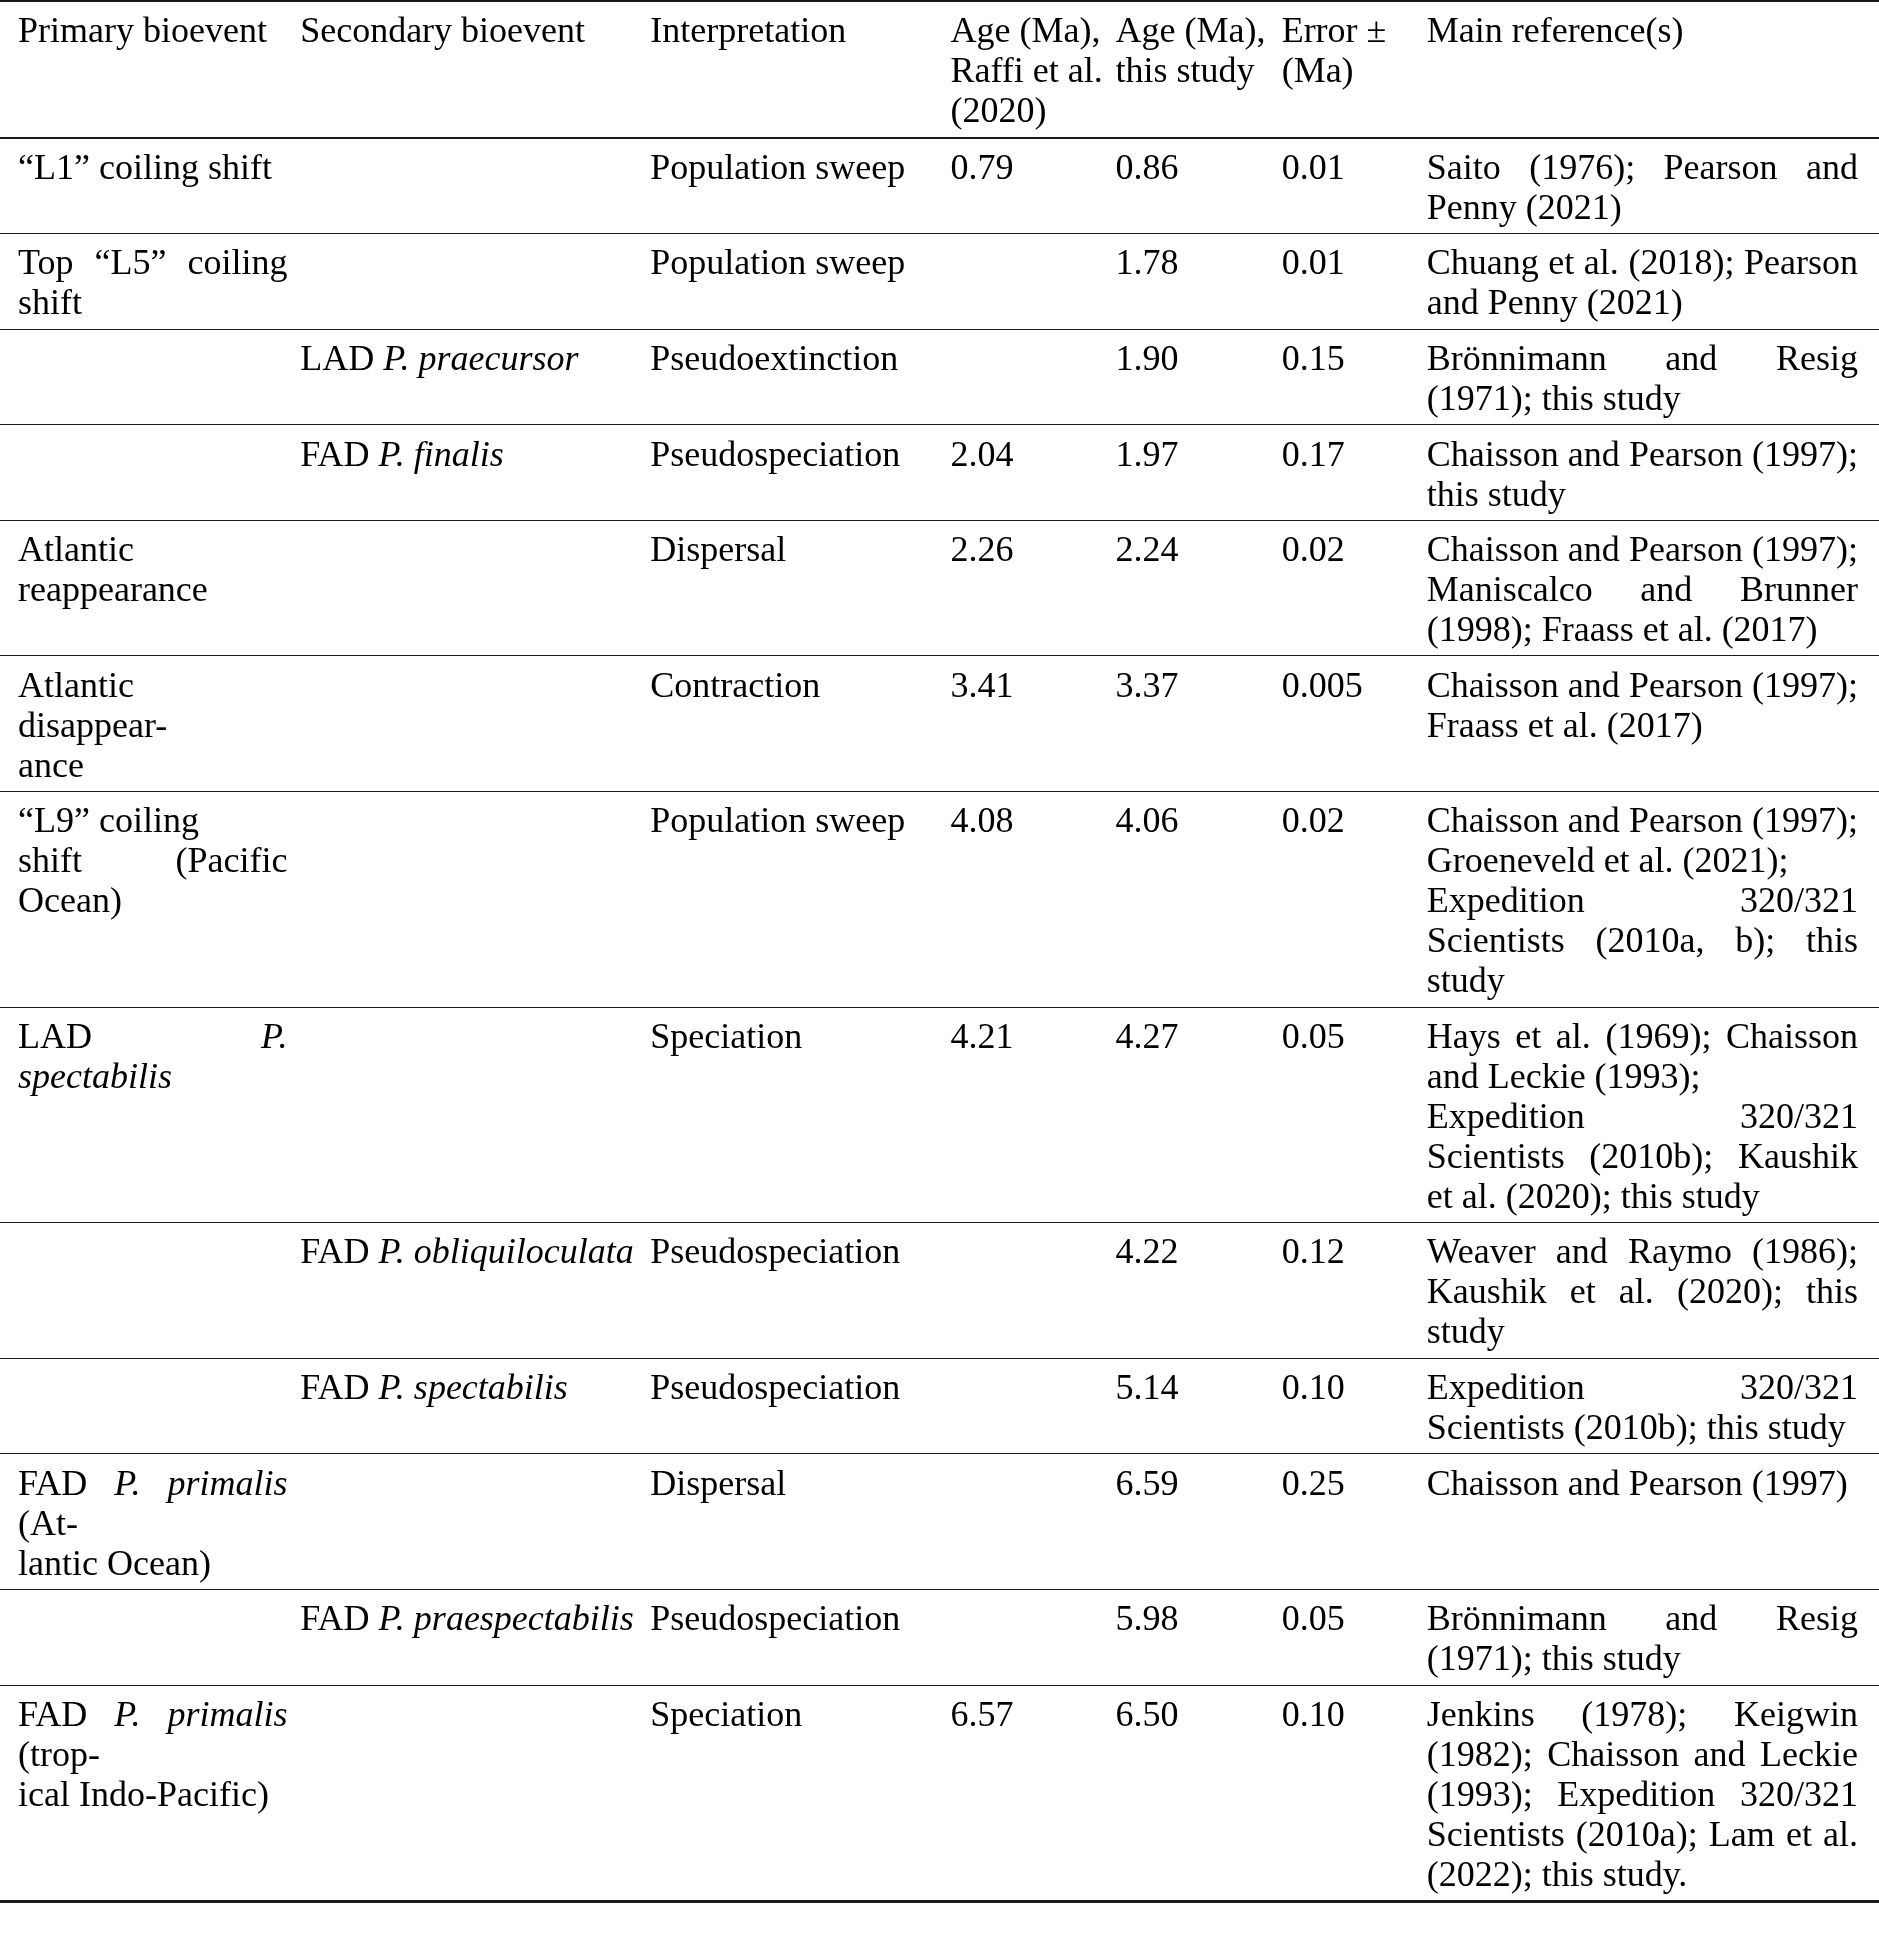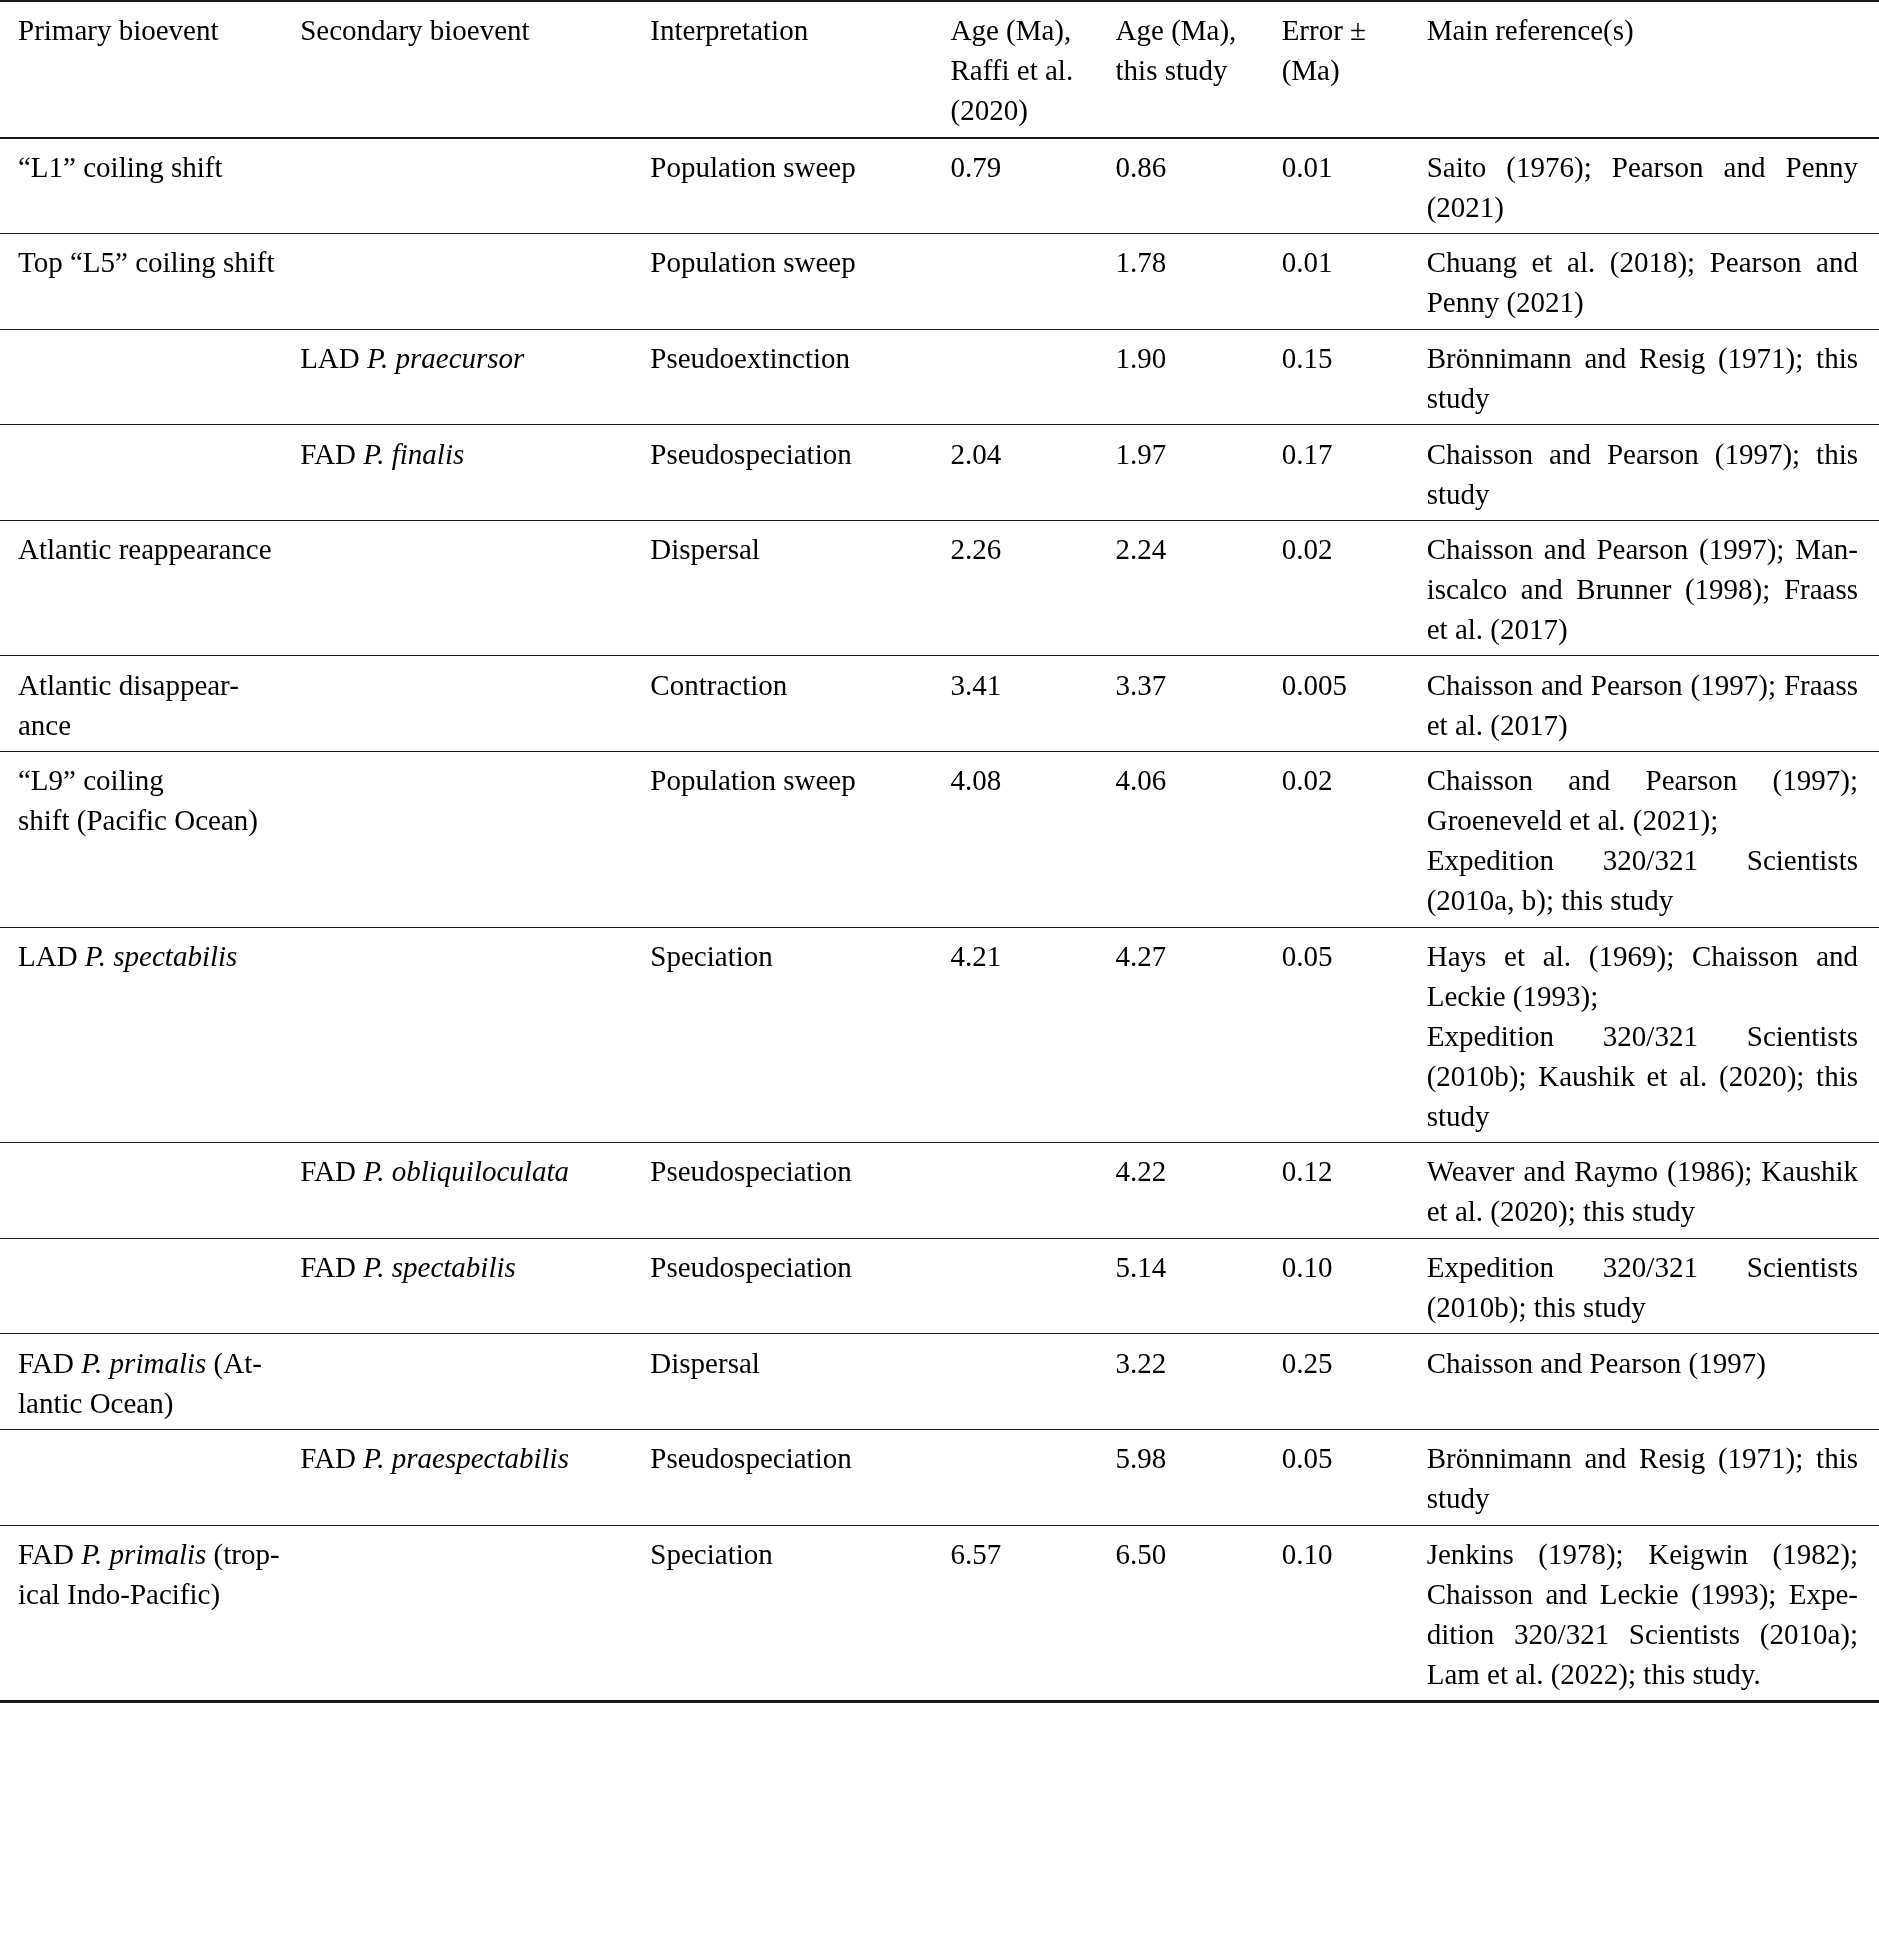--- a/index.html
+++ b/index.html
@@ -6,21 +6,21 @@
     margin: 0;
     padding: 0;
     background: #ffffff;
   }
   .page {
     width: 1879px;
     height: 1958px;
     background: #ffffff;
     overflow: hidden;
     font-family: "Liberation Serif", "DejaVu Serif", serif;
-    font-size: 29px;
+    font-size: 36px;
     line-height: 40px;
     color: #000000;
   }
   table.bioevents {
     width: 1879px;
     border-collapse: collapse;
     table-layout: fixed;
     border-top: 2.7px solid #1a1a1a;
     border-bottom: 3.6px solid #1a1a1a;
   }
@@ -172,21 +172,21 @@
           <td class="col-age_this_study">5.14</td>
           <td class="col-error">0.10</td>
           <td class="col-references">Expedition 320/321 Scientists (2010b); this study</td>
         </tr>
         <tr>
           <td class="col-primary"><span>FAD </span><span class="italic">P. primalis</span><span> (At-
 lantic Ocean)</span></td>
           <td class="col-secondary"></td>
           <td class="col-interpretation">Dispersal</td>
           <td class="col-age_raffi"></td>
-          <td class="col-age_this_study">3.22</td>
+          <td class="col-age_this_study">6.59</td>
           <td class="col-error">0.25</td>
           <td class="col-references">Chaisson and Pearson (1997)</td>
         </tr>
         <tr>
           <td class="col-primary"></td>
           <td class="col-secondary"><span>FAD </span><span class="italic">P. praespectabilis</span></td>
           <td class="col-interpretation">Pseudospeciation</td>
           <td class="col-age_raffi"></td>
           <td class="col-age_this_study">5.98</td>
           <td class="col-error">0.05</td>

